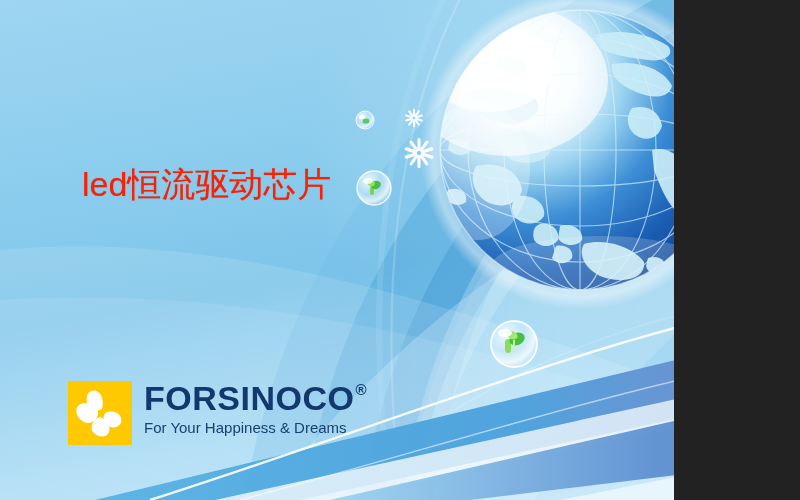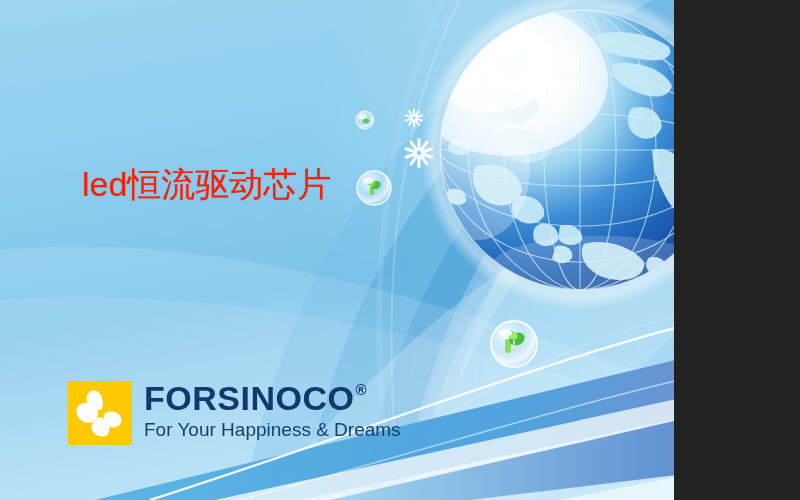--- a/index.html
+++ b/index.html
@@ -86,21 +86,21 @@
     display: flex;
     align-items: flex-start;
   }
   #logo-wordmark .reg {
     font-size: 15px;
     line-height: 1;
     margin-top: 1px;
     margin-left: 1px;
   }
   #logo-tagline {
-    font-size: 19px;
+    font-size: 15px;
     color: #16406f;
     line-height: 1;
     margin-top: 5px;
     white-space: nowrap;
   }
 </style>
 </head>
 <body>
 
 <div id="banner">

